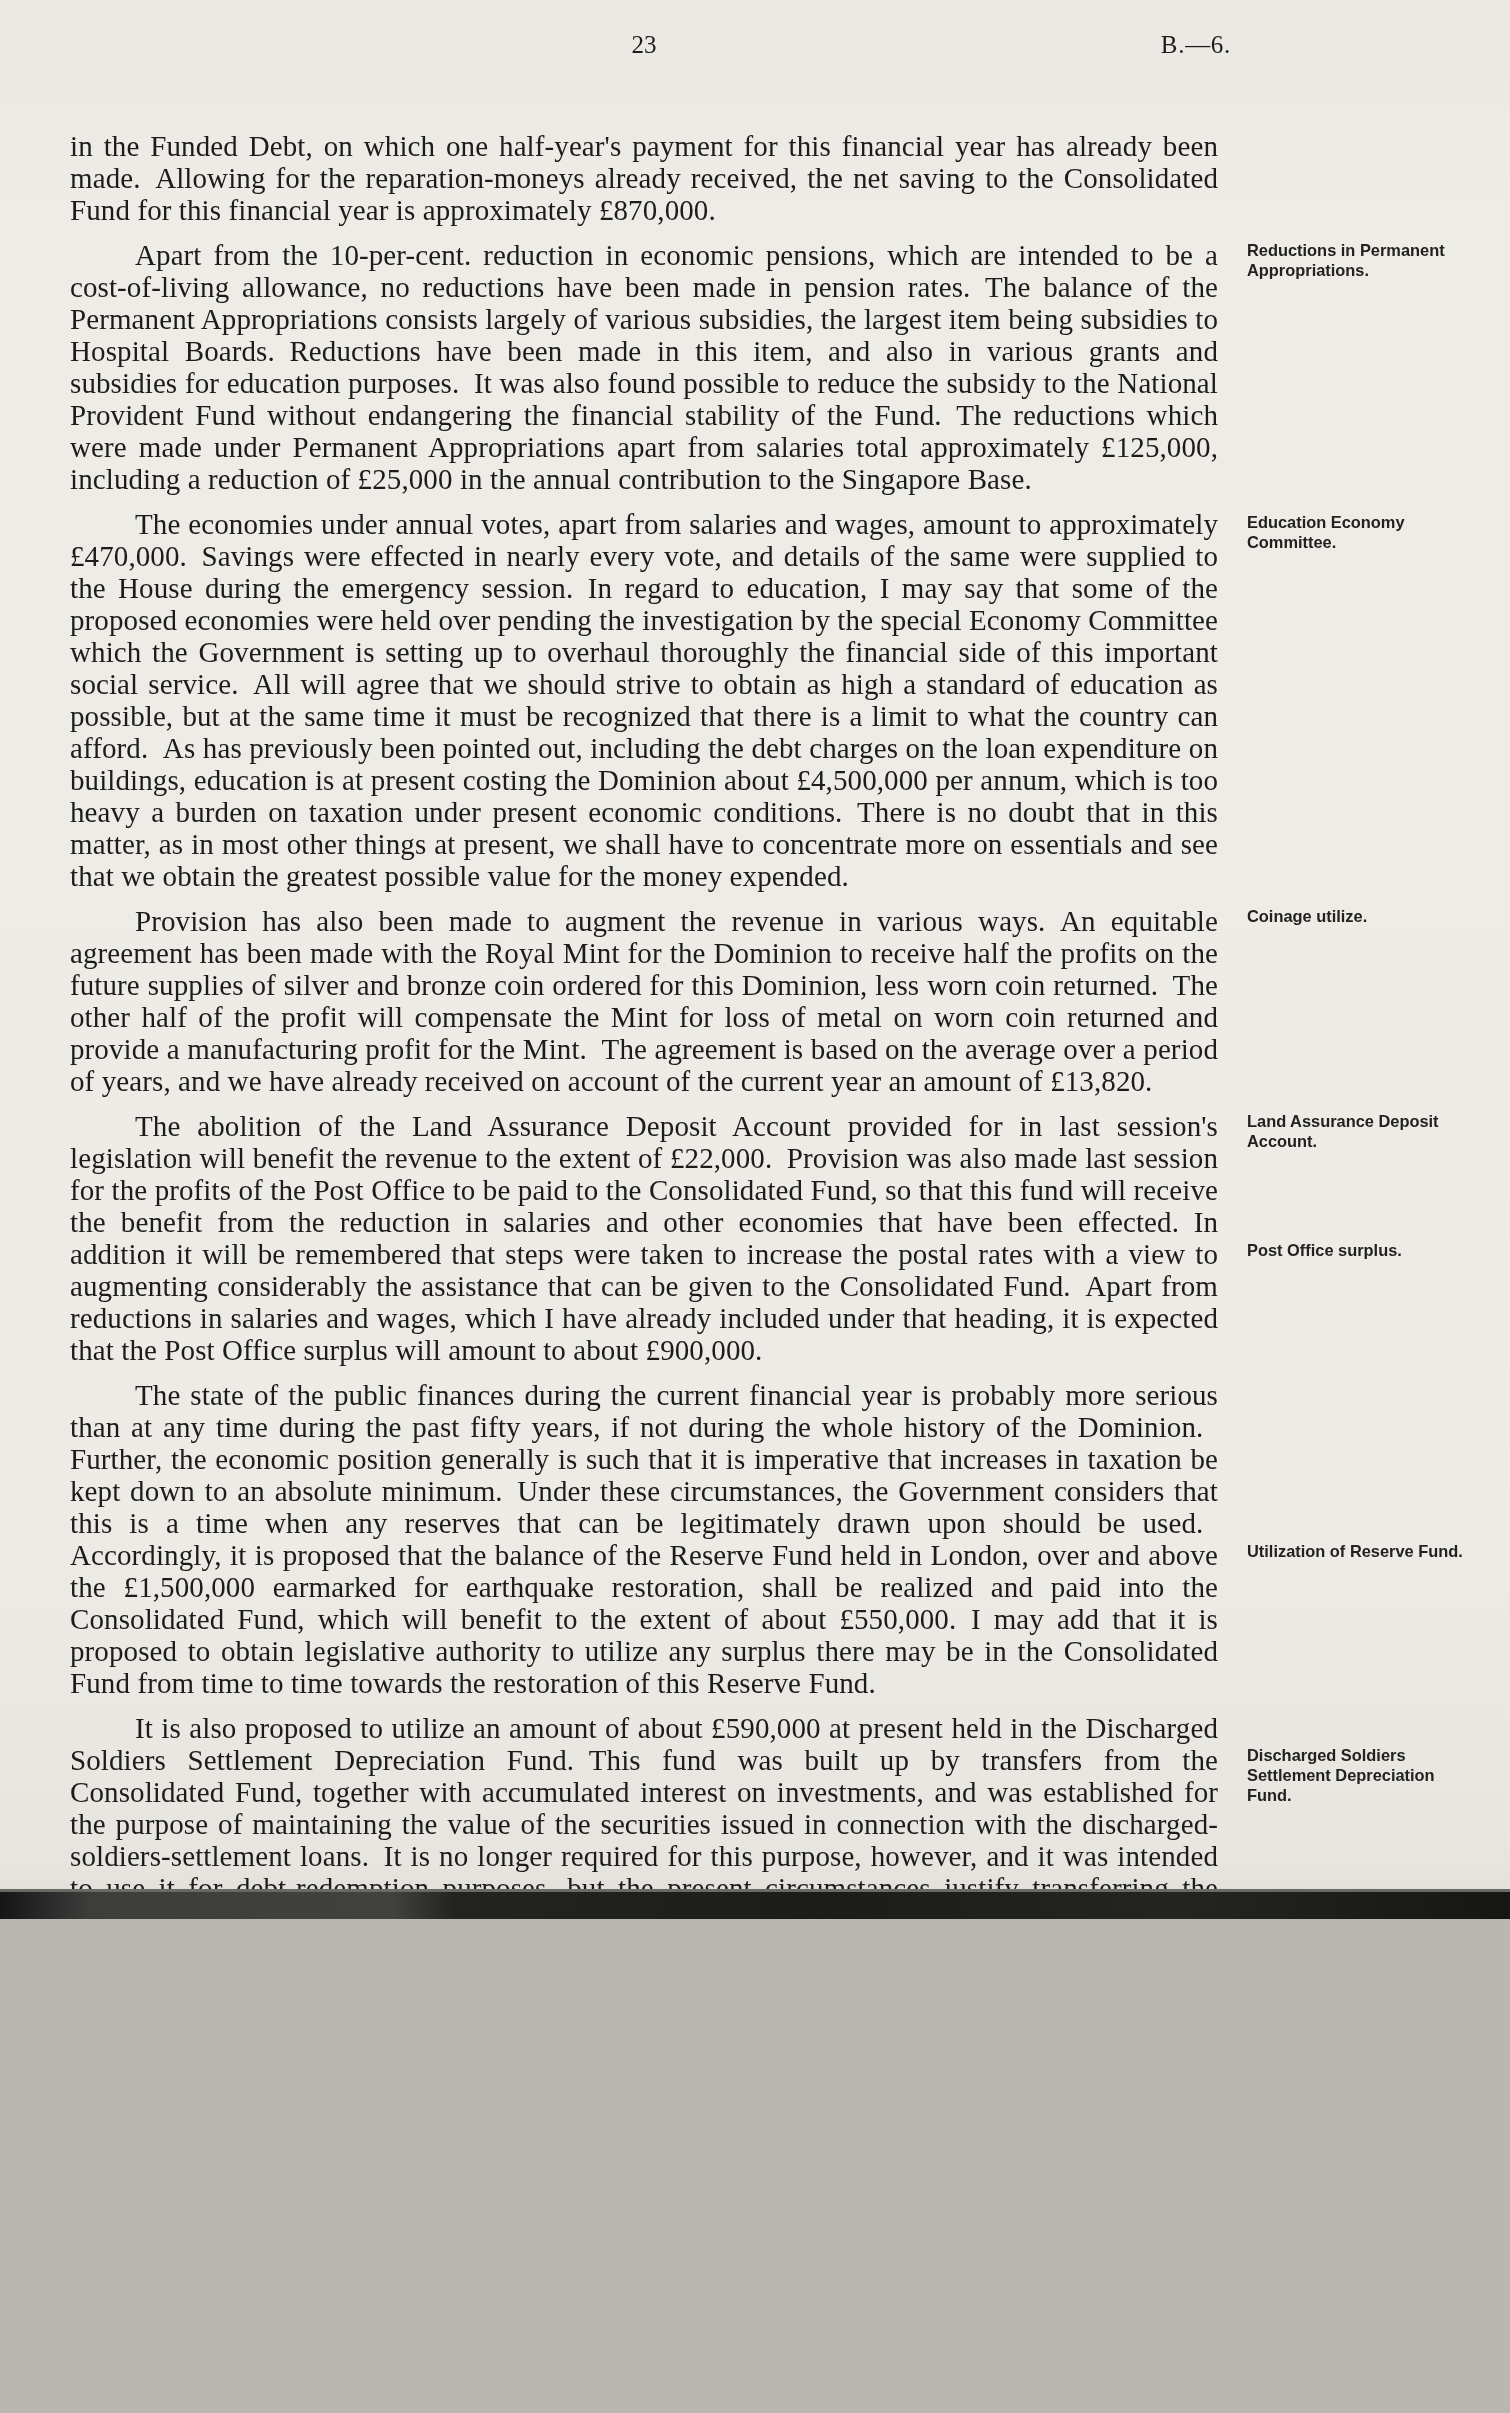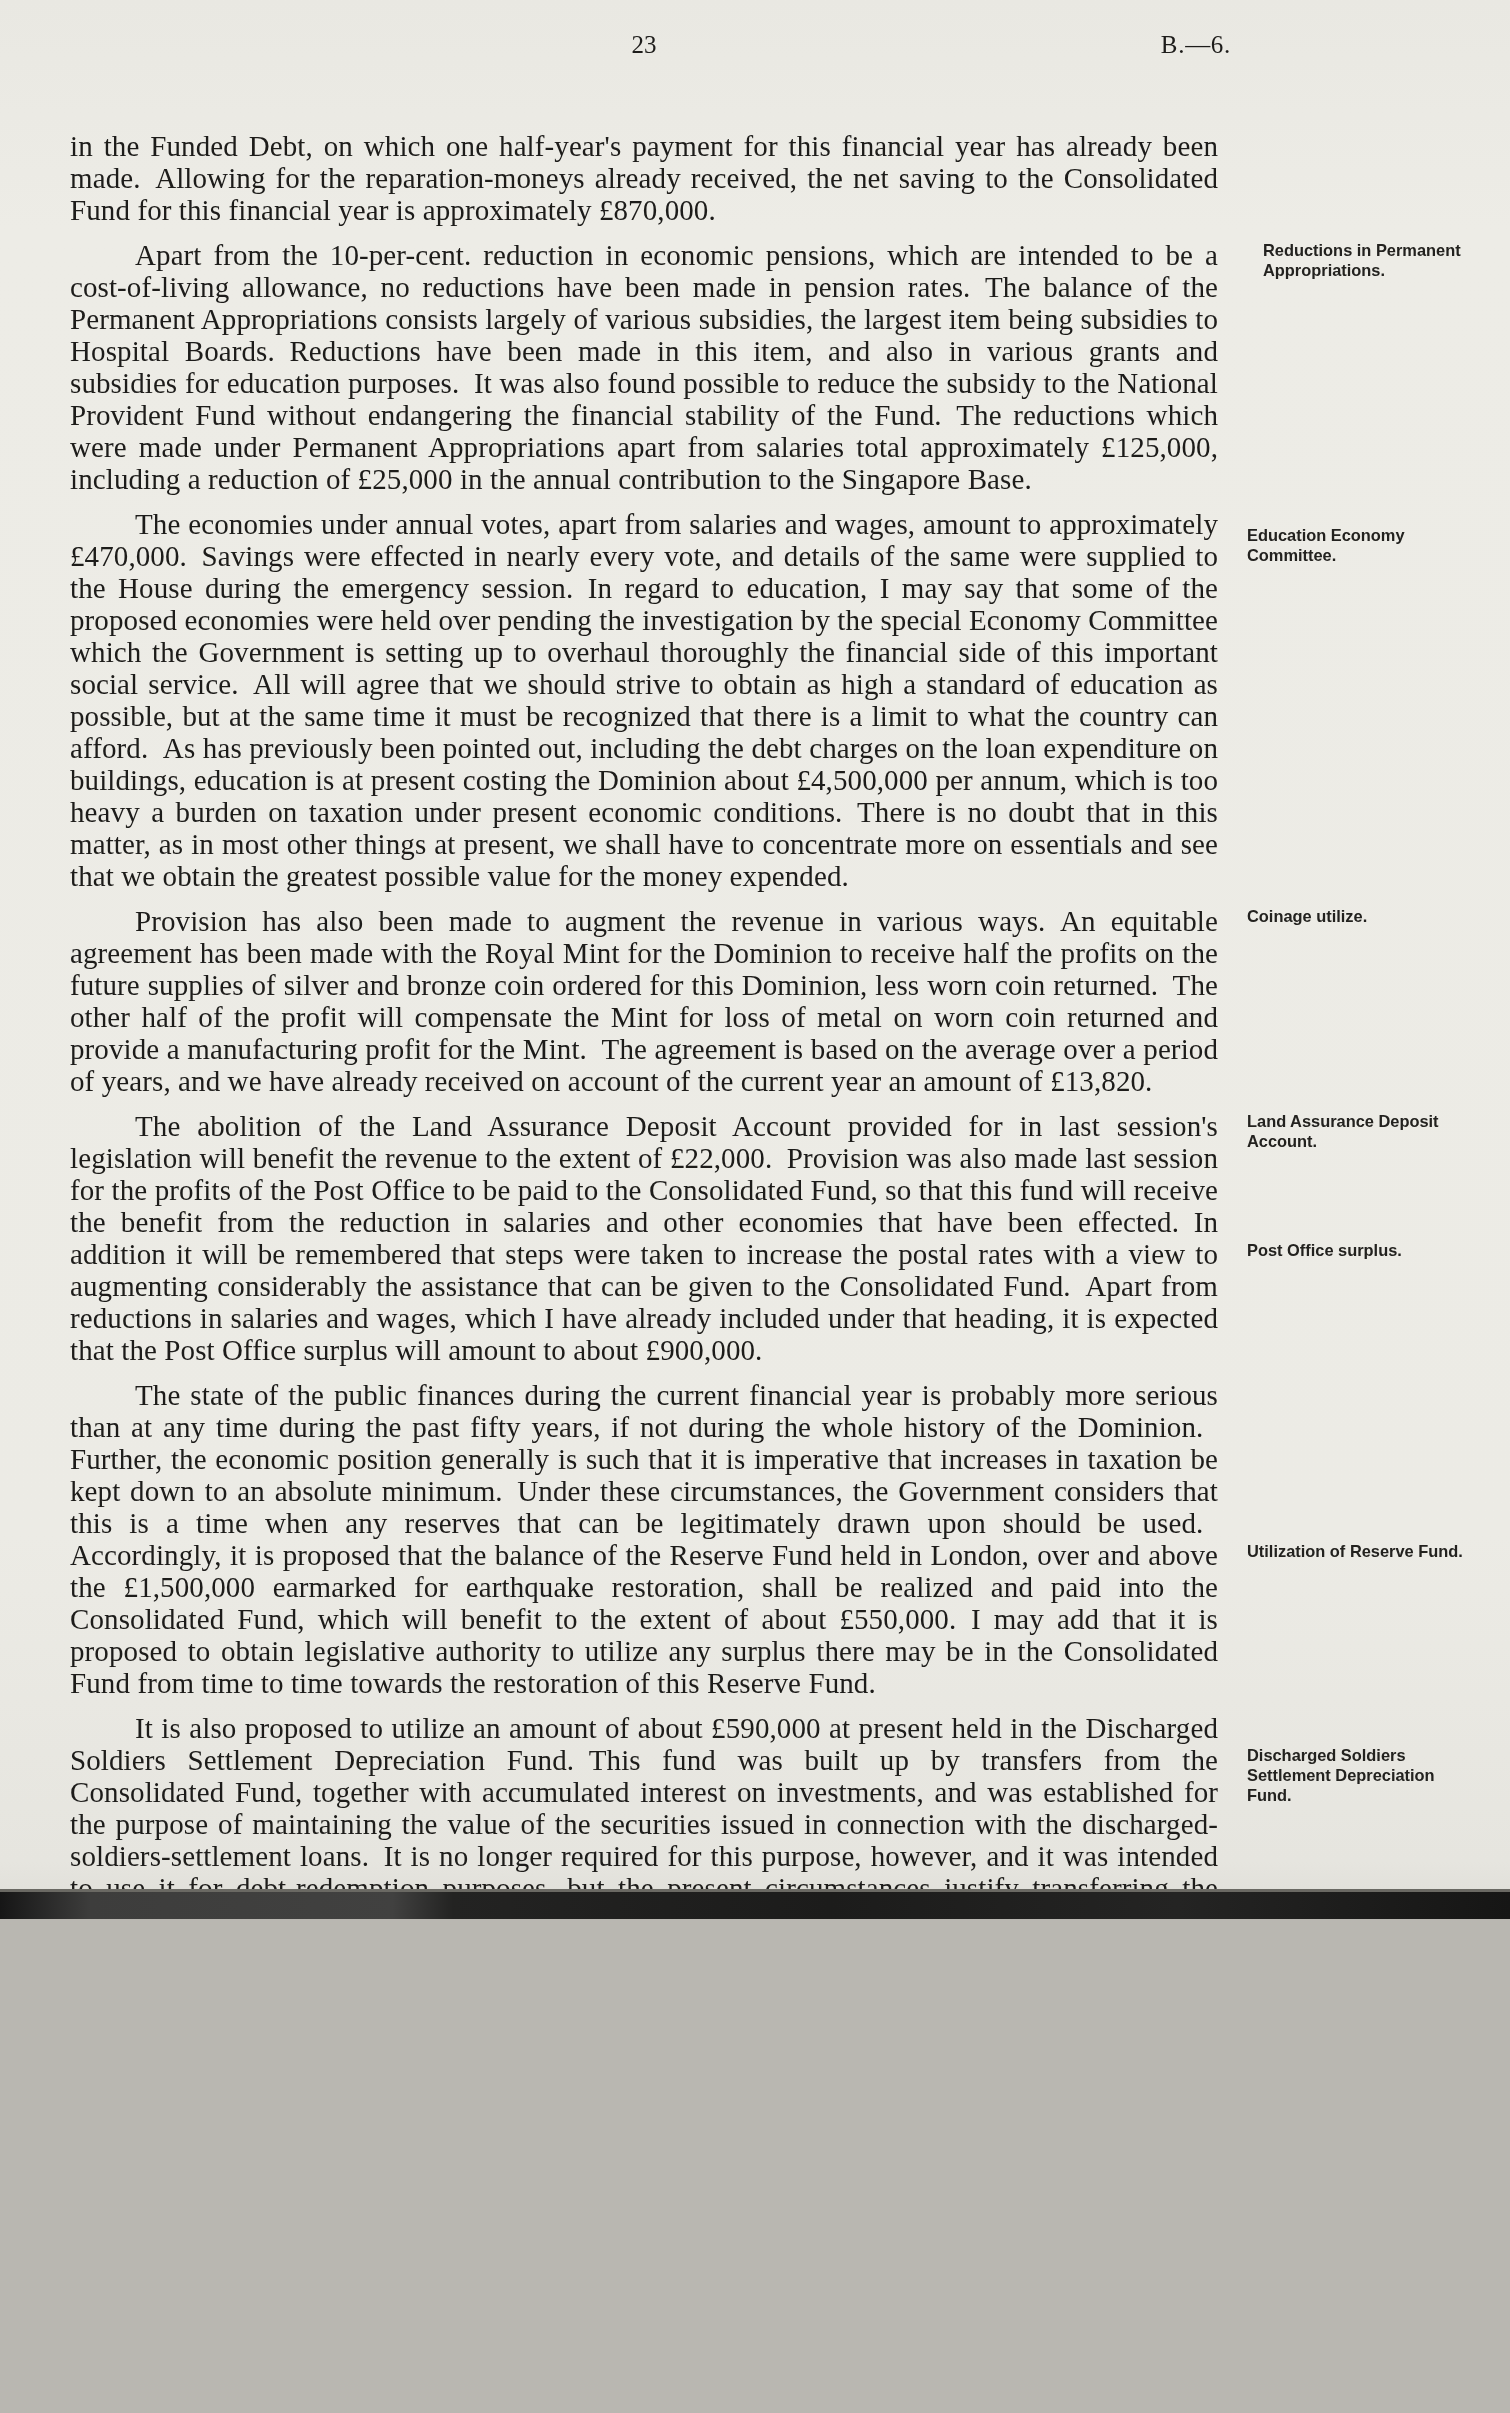--- a/index.html
+++ b/index.html
@@ -92,26 +92,26 @@
     <span class="doc-ref">B.—6.</span>
   </div>
 
   <div class="content">
 
     <div class="para-row">
       <p class="para">in the Funded Debt, on which one half-year's payment for this financial year has already been made. Allowing for the reparation-moneys already received, the net saving to the Consolidated Fund for this financial year is approximately £870,000.</p>
     </div>
 
     <div class="para-row">
-      <span class="margin-note" style="top:1.4px;margin-left:16px;">Reductions in Permanent Appropriations.</span>
+      <span class="margin-note" style="top:1.4px;">Reductions in Permanent Appropriations.</span>
       <p class="para indent">Apart from the 10-per-cent. reduction in economic pensions, which are intended to be a cost-of-living allowance, no reductions have been made in pension rates. The balance of the Permanent Appropriations consists largely of various subsidies, the largest item being subsidies to Hospital Boards. Reductions have been made in this item, and also in various grants and subsidies for education purposes. It was also found possible to reduce the subsidy to the National Provident Fund without endangering the financial stability of the Fund. The reductions which were made under Permanent Appropriations apart from salaries total approximately £125,000, including a reduction of £25,000 in the annual contribution to the Singapore Base.</p>
     </div>
 
     <div class="para-row">
-      <span class="margin-note" style="top:17px;">Education Economy Committee.</span>
+      <span class="margin-note" style="top:4px;">Education Economy Committee.</span>
       <p class="para indent">The economies under annual votes, apart from salaries and wages, amount to approximately £470,000. Savings were effected in nearly every vote, and details of the same were supplied to the House during the emergency session. In regard to education, I may say that some of the proposed economies were held over pending the investigation by the special Economy Committee which the Government is setting up to overhaul thoroughly the financial side of this important social service. All will agree that we should strive to obtain as high a standard of education as possible, but at the same time it must be recognized that there is a limit to what the country can afford. As has previously been pointed out, including the debt charges on the loan expenditure on buildings, education is at present costing the Dominion about £4,500,000 per annum, which is too heavy a burden on taxation under present economic conditions. There is no doubt that in this matter, as in most other things at present, we shall have to concentrate more on essentials and see that we obtain the greatest possible value for the money expended.</p>
     </div>
 
     <div class="para-row">
       <span class="margin-note" style="top:1.4px;">Coinage utilize.</span>
       <p class="para indent">Provision has also been made to augment the revenue in various ways. An equitable agreement has been made with the Royal Mint for the Dominion to receive half the profits on the future supplies of silver and bronze coin ordered for this Dominion, less worn coin returned. The other half of the profit will compensate the Mint for loss of metal on worn coin returned and provide a manufacturing profit for the Mint. The agreement is based on the average over a period of years, and we have already received on account of the current year an amount of £13,820.</p>
     </div>
 
     <div class="para-row">
       <span class="margin-note" style="top:1.4px;">Land Assurance Deposit Account.</span>

